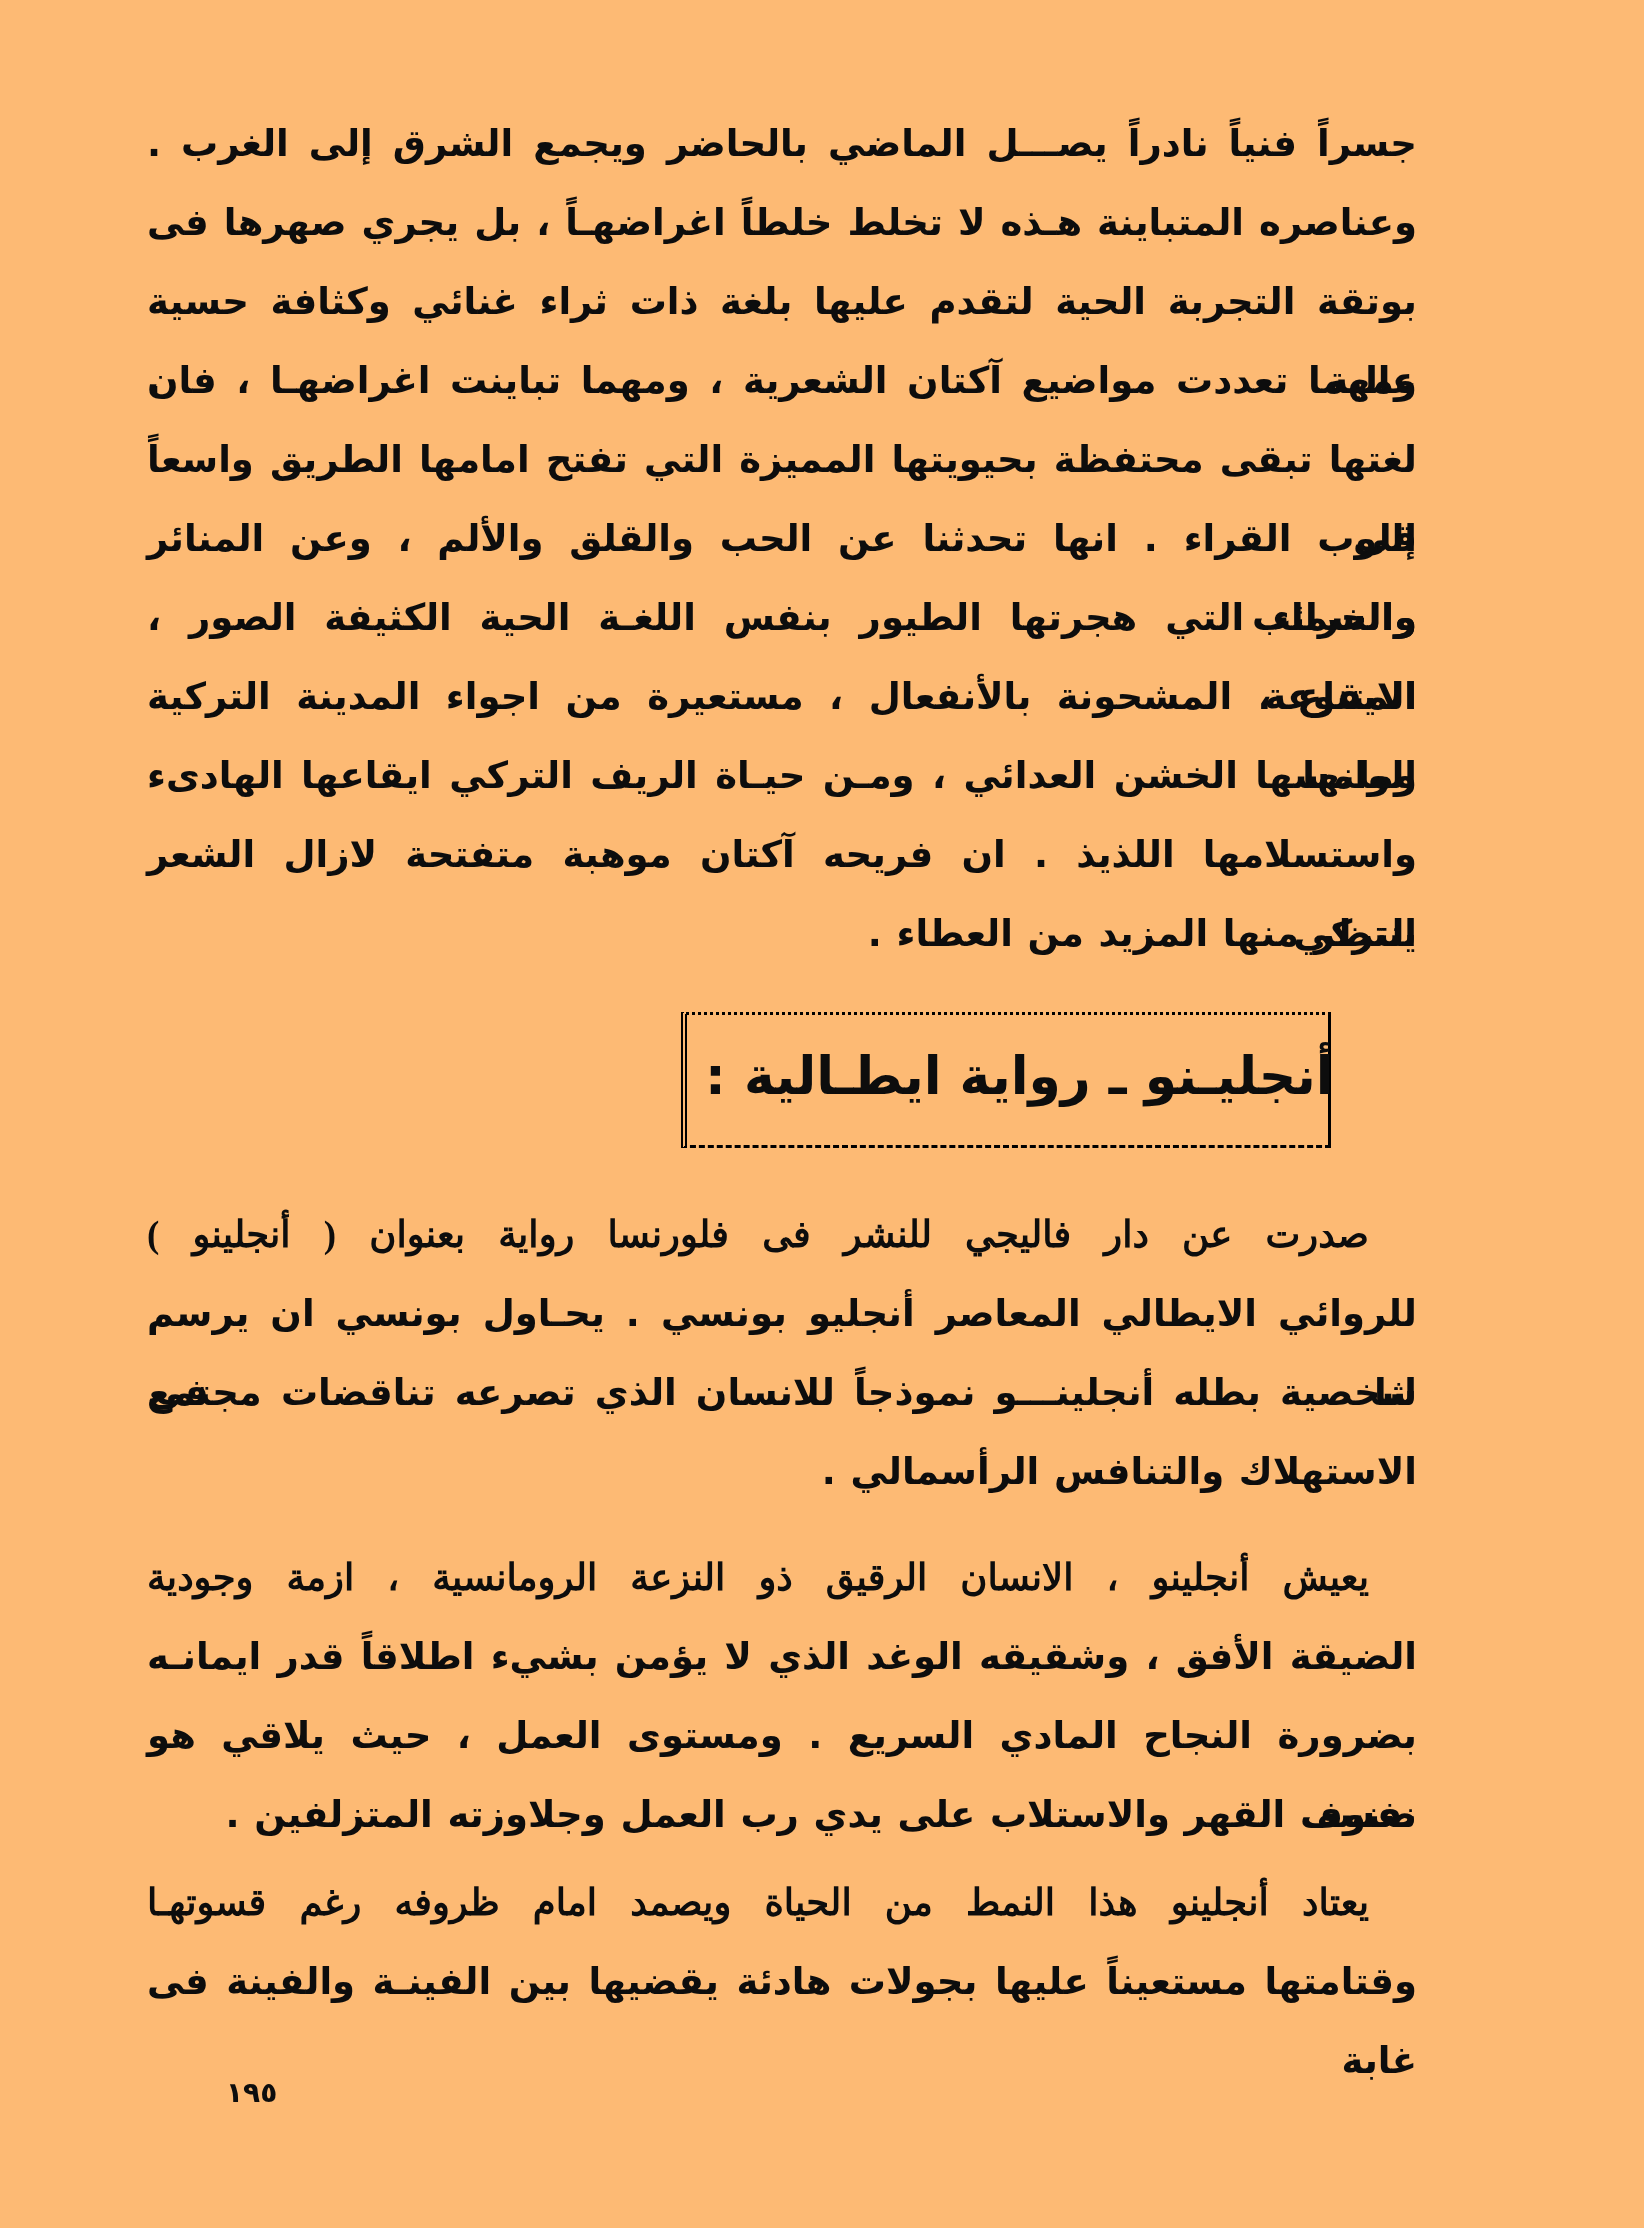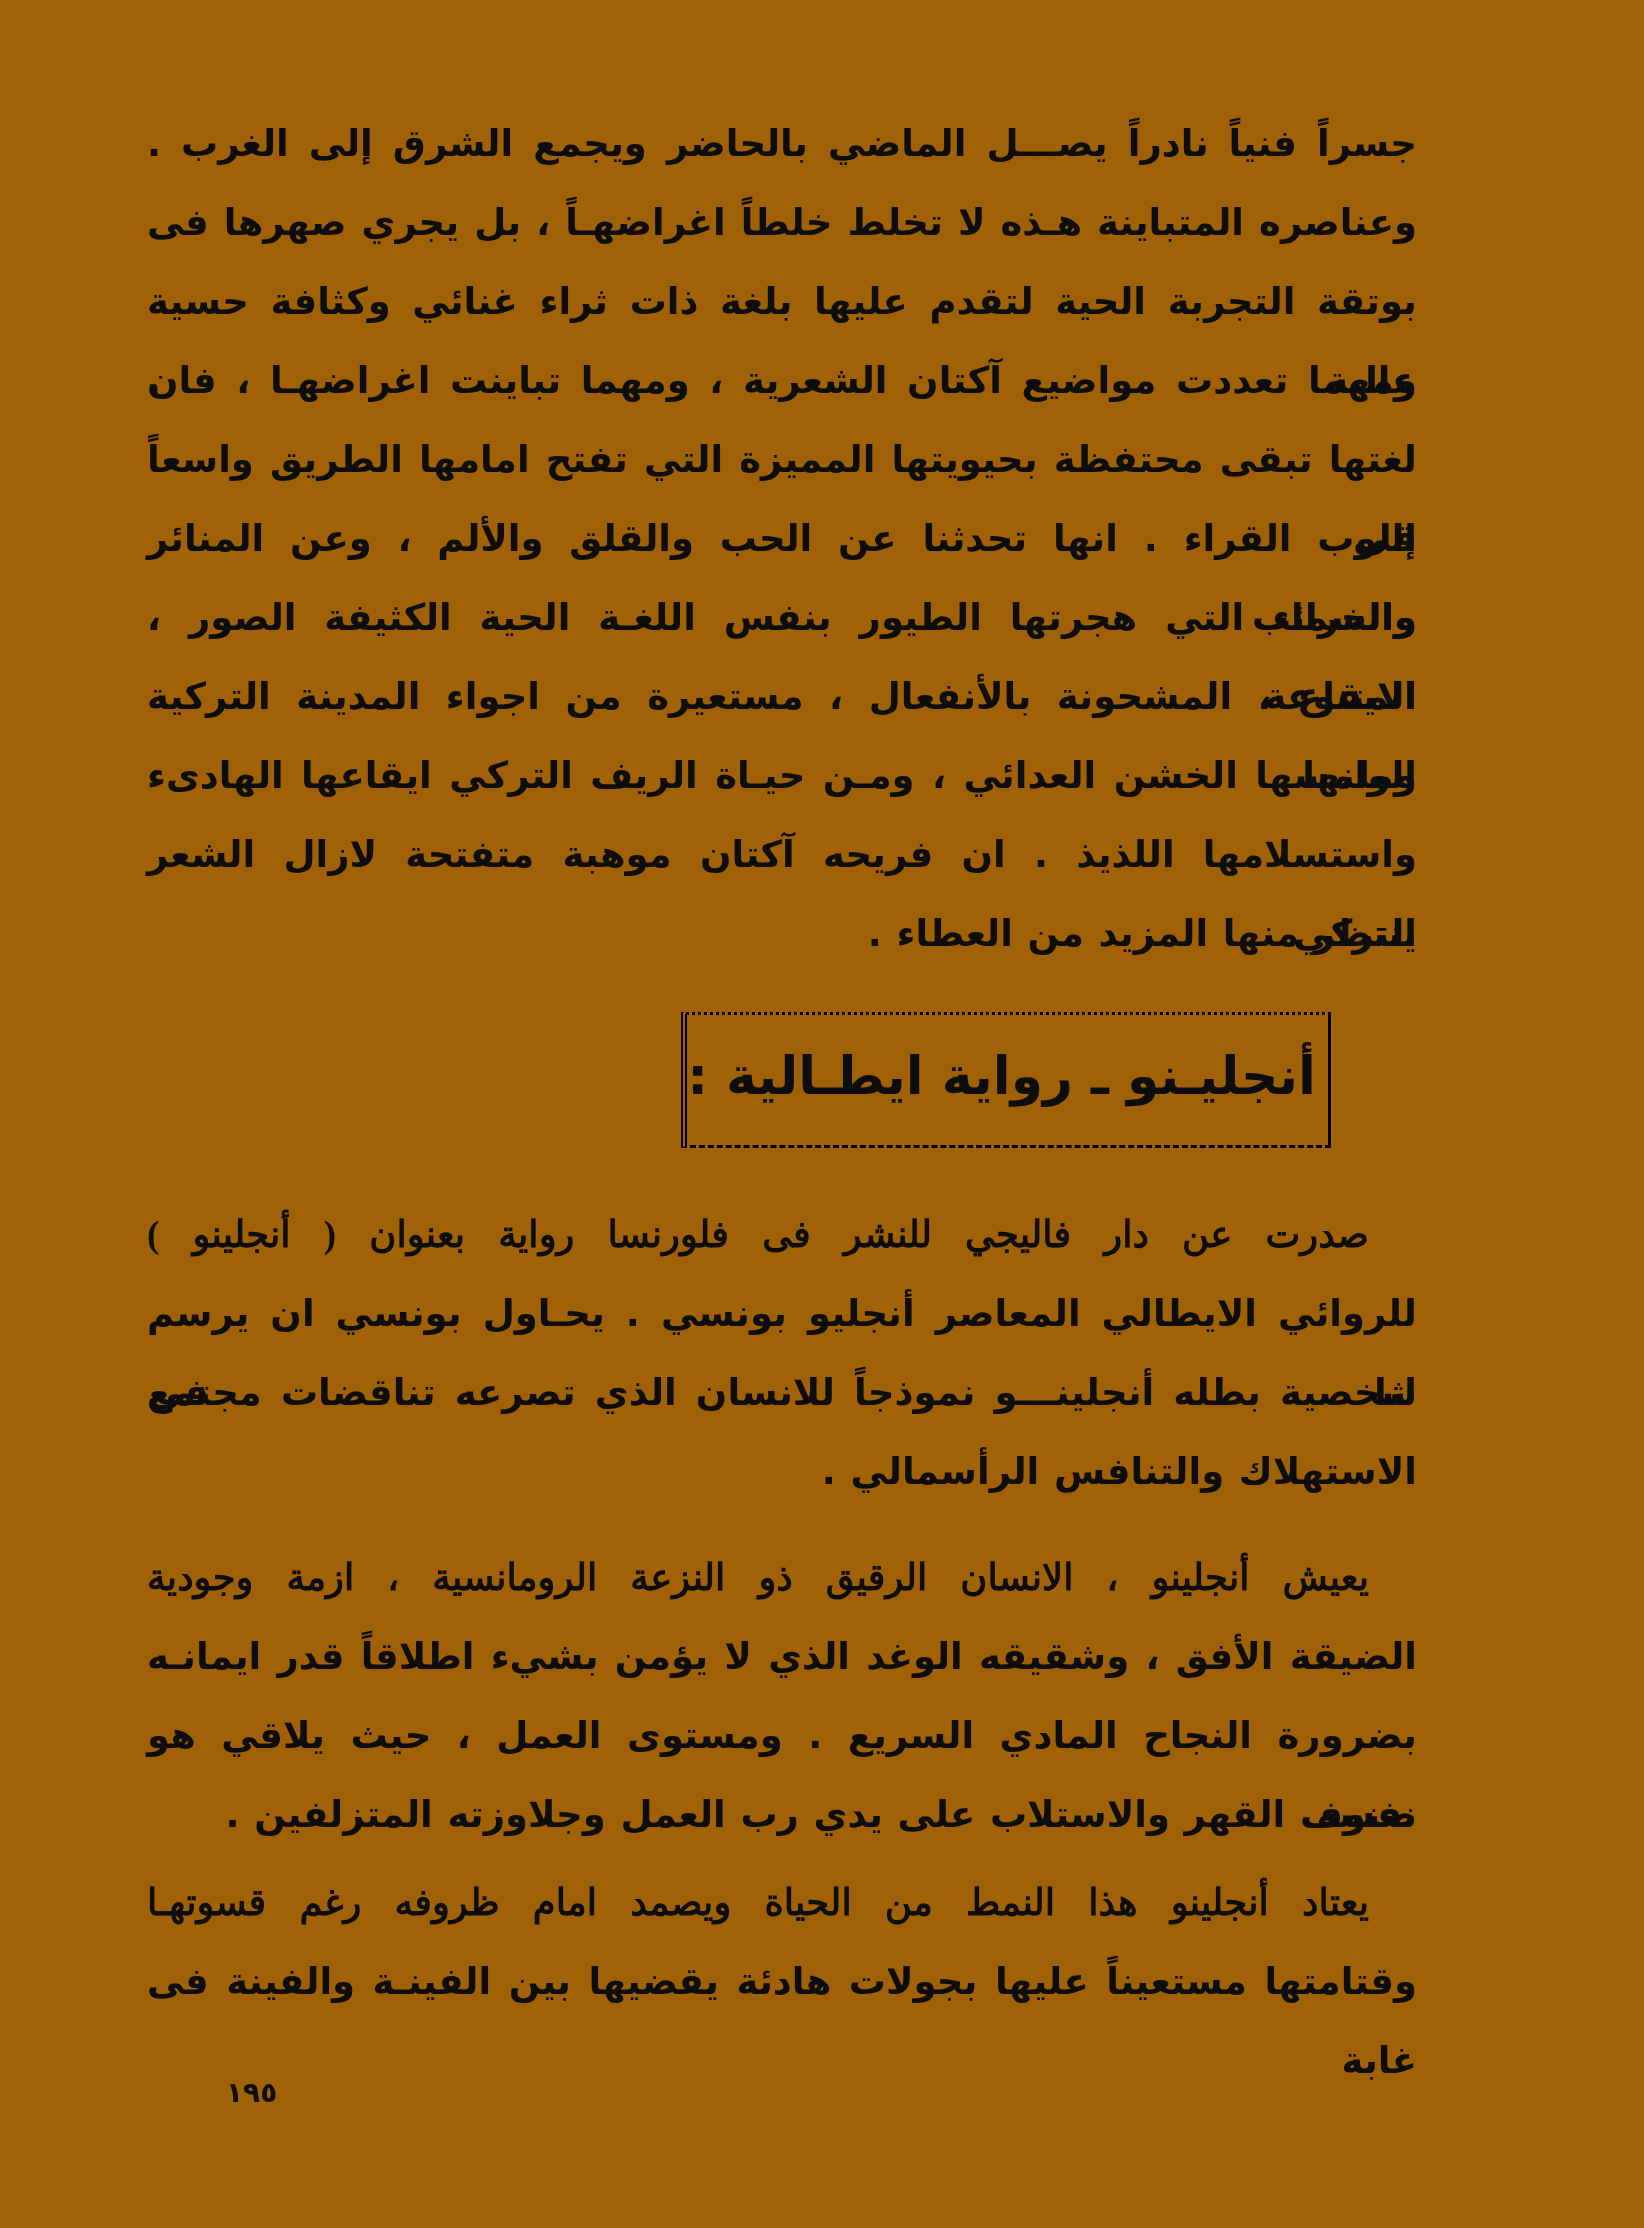--- a/index.html
+++ b/index.html
@@ -4,21 +4,21 @@
 <style>
   html, body {
     margin: 0;
     padding: 0;
     background: #ffffff;
   }
   .page {
     position: relative;
     width: 1644px;
     height: 2228px;
-    background: #a16207;
+    background: #fdba74;
     color: #0d0d0d;
     direction: rtl;
     font-family: "DejaVu Sans", "Liberation Sans", sans-serif;
     font-weight: 700;
     overflow: hidden;
   }
   .text-block {
     position: absolute;
     top: 104px;
     right: 227px;
@@ -48,21 +48,21 @@
     box-sizing: border-box;
     width: 650px;
     height: 136px;
     margin: 39px 86px 0 auto;
     border-top: 3.6px dotted #000000;
     border-bottom: 3.6px dashed #000000;
     border-right: 3.6px solid #000000;
     border-left: 6.3px double #000000;
     display: flex;
     align-items: center;
-    justify-content: center;
+    justify-content: flex-end;
     padding: 0 30px 9px 18px;
   }
   .heading-box .heading-text {
     font-size: 52px;
     font-weight: 700;
     letter-spacing: 0.9px;
     white-space: nowrap;
   }
   .para.p2 { margin-top: 47px; }
   .para.p3 { margin-top: 27px; }

